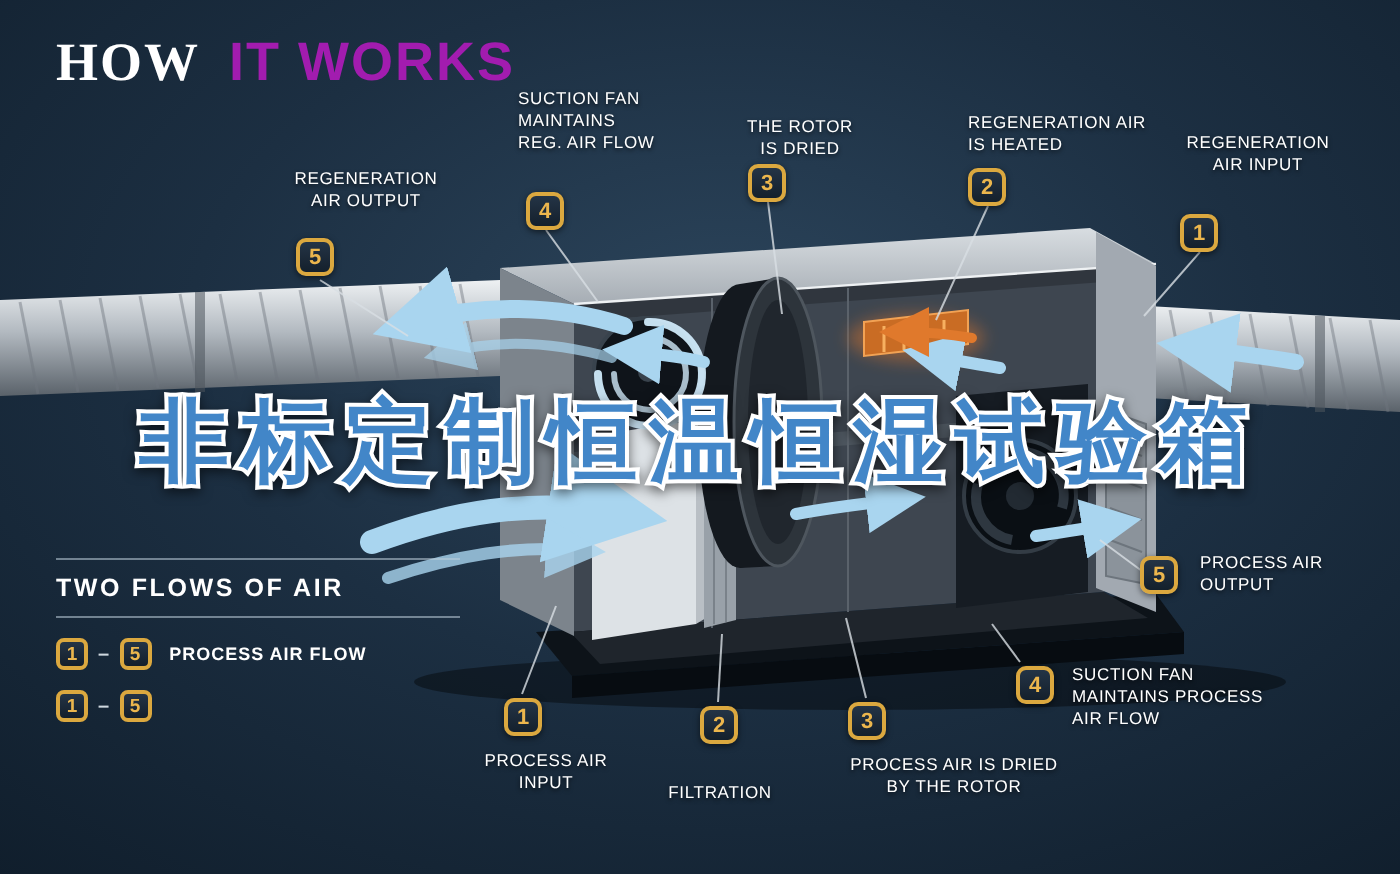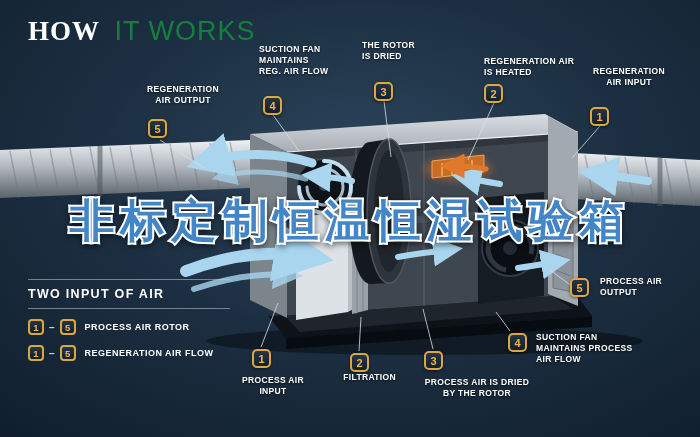--- a/index.html
+++ b/index.html
@@ -3,49 +3,49 @@
 <meta charset="utf-8">
 <style>
   html,body{margin:0;padding:0;}
   body{
     width:700px;height:437px;position:relative;overflow:hidden;
     background:radial-gradient(ellipse 560px 360px at 52% 38%, #2c455c 0%, #1c2f42 48%, #101e2c 100%);
     font-family:"Liberation Sans",sans-serif;
   }
   .title{position:absolute;left:28px;top:16px;font-size:27px;letter-spacing:1px;color:#ffffff;z-index:40;white-space:nowrap;}
   .title .strong{font-weight:800;font-family:Liberation Serif, serif;}
-  .title .light{font-weight:400;color:#15803d;margin-left:6px;}
+  .title .light{font-weight:700;color:#a21caf;margin-left:6px;}
 
   #scene{position:absolute;left:0;top:0;z-index:1;}
   #watermark-layer{position:absolute;left:0;top:0;z-index:20;pointer-events:none;
     filter:drop-shadow(0 2px 3px rgba(0,0,0,.55));}
 
   .badge{
     position:absolute;width:19px;height:19px;box-sizing:border-box;z-index:40;
     border:2px solid #dba83f;border-radius:5px;
     background:linear-gradient(180deg,#243446,#14202c);
     color:#ecb64d;font-size:11px;font-weight:bold;
     display:flex;align-items:center;justify-content:center;
     box-shadow:0 1px 3px rgba(0,0,0,.55);
   }
   .clabel{
     position:absolute;z-index:40;color:#ffffff;
-    font-size:8.5px;font-weight:bold;line-height:1.3;letter-spacing:.35px;
+    font-size:8.5px;font-weight:normal;line-height:1.3;letter-spacing:.35px;
     white-space:pre-line;text-transform:uppercase;
     text-shadow:0 1px 2px rgba(0,0,0,.65);
   }
   #bdg-ro{left:148px;top:119px}   #lbl-ro{left:133px;top:84px;width:100px;text-align:center}
   #bdg-sfr{left:263px;top:96px}   #lbl-sfr{left:259px;top:44px}
-  #bdg-rd{left:374px;top:82px}    #lbl-rd{left:362px;top:40px;width:76px;text-align:left}
+  #bdg-rd{left:374px;top:82px}    #lbl-rd{left:362px;top:58px;width:76px;text-align:center}
   #bdg-rh{left:484px;top:84px}    #lbl-rh{left:484px;top:56px}
   #bdg-ri{left:590px;top:107px}   #lbl-ri{left:584px;top:66px;width:90px;text-align:center}
   #bdg-po{left:570px;top:278px}   #lbl-po{left:600px;top:276px;width:72px;text-align:left}
   #bdg-sfp{left:508px;top:333px}  #lbl-sfp{left:536px;top:332px}
   #bdg-pd{left:424px;top:351px}   #lbl-pd{left:424px;top:377px;width:106px;text-align:center}
-  #bdg-f{left:350px;top:353px}    #lbl-f{left:324px;top:372px;width:72px;text-align:right}
+  #bdg-f{left:350px;top:353px}    #lbl-f{left:324px;top:391px;width:72px;text-align:center}
   #bdg-pi{left:252px;top:349px}   #lbl-pi{left:240px;top:375px;width:66px;text-align:center}
 
   .legend{position:absolute;left:28px;top:279px;width:202px;color:#fff;z-index:40;}
   .legend .rule{border-top:1px solid rgba(190,205,218,.55);margin:0 0 7px;}
   .legend-title{font-size:12.5px;font-weight:bold;letter-spacing:1.3px;margin:0 0 7px;}
   .legend-row{display:flex;align-items:center;gap:5px;margin-top:10px;}
   .badge-sm{
     width:16px;height:16px;box-sizing:border-box;flex:none;
     border:2px solid #dba83f;border-radius:4px;
     background:linear-gradient(180deg,#243446,#141f2b);
@@ -251,27 +251,26 @@
 
 <div class="badge" id="bdg-f">2</div>
 <div class="clabel" id="lbl-f">FILTRATION</div>
 
 <div class="badge" id="bdg-pi">1</div>
 <div class="clabel" id="lbl-pi">PROCESS AIR
 INPUT</div>
 
 <div class="legend">
   <div class="rule"></div>
-  <div class="legend-title">TWO INPUT OF AIR</div>
+  <div class="legend-title">TWO FLOWS OF AIR</div>
   <div class="rule"></div>
   <div class="legend-row">
     <span class="badge-sm">1</span>
     <span class="dash">–</span>
     <span class="badge-sm">5</span>
-    <span class="lab">PROCESS AIR ROTOR</span>
+    <span class="lab">PROCESS AIR FLOW</span>
   </div>
   <div class="legend-row">
     <span class="badge-sm">1</span>
     <span class="dash">–</span>
     <span class="badge-sm">5</span>
-    <span class="lab">REGENERATION AIR FLOW</span>
   </div>
 </div>
 
 </body></html>

